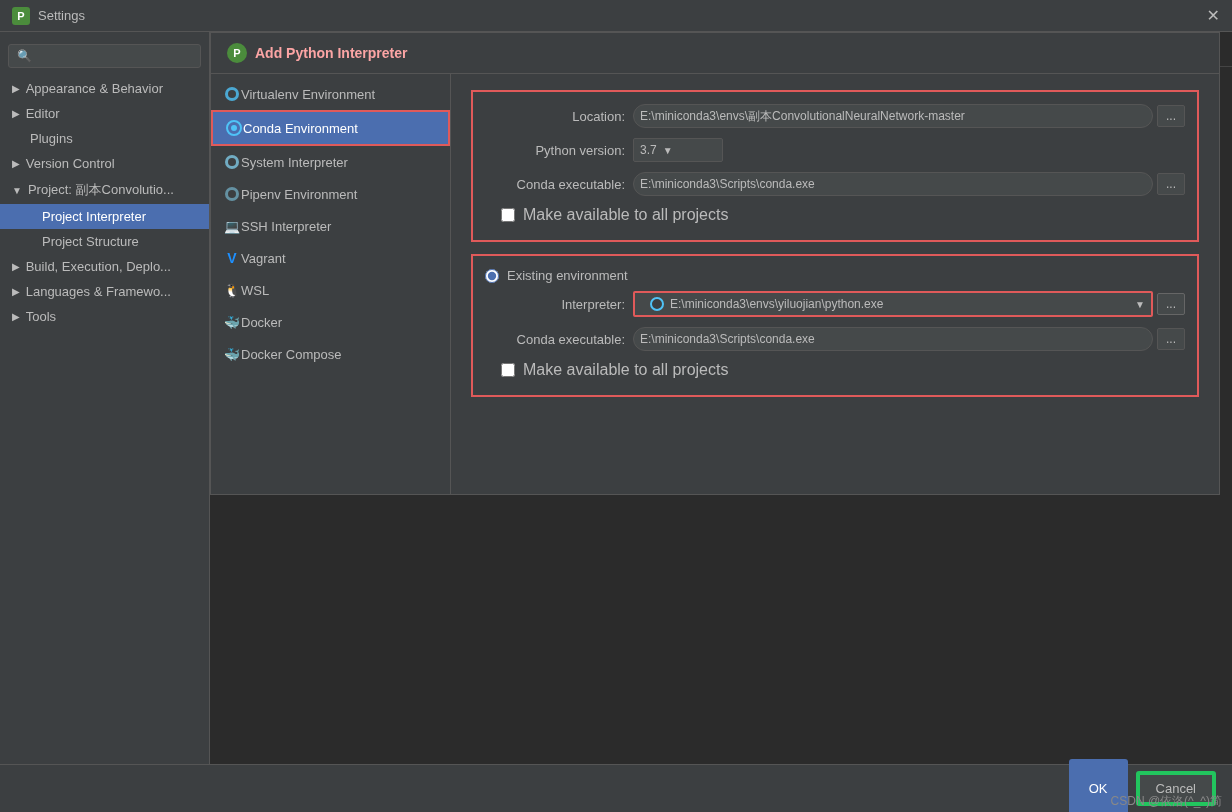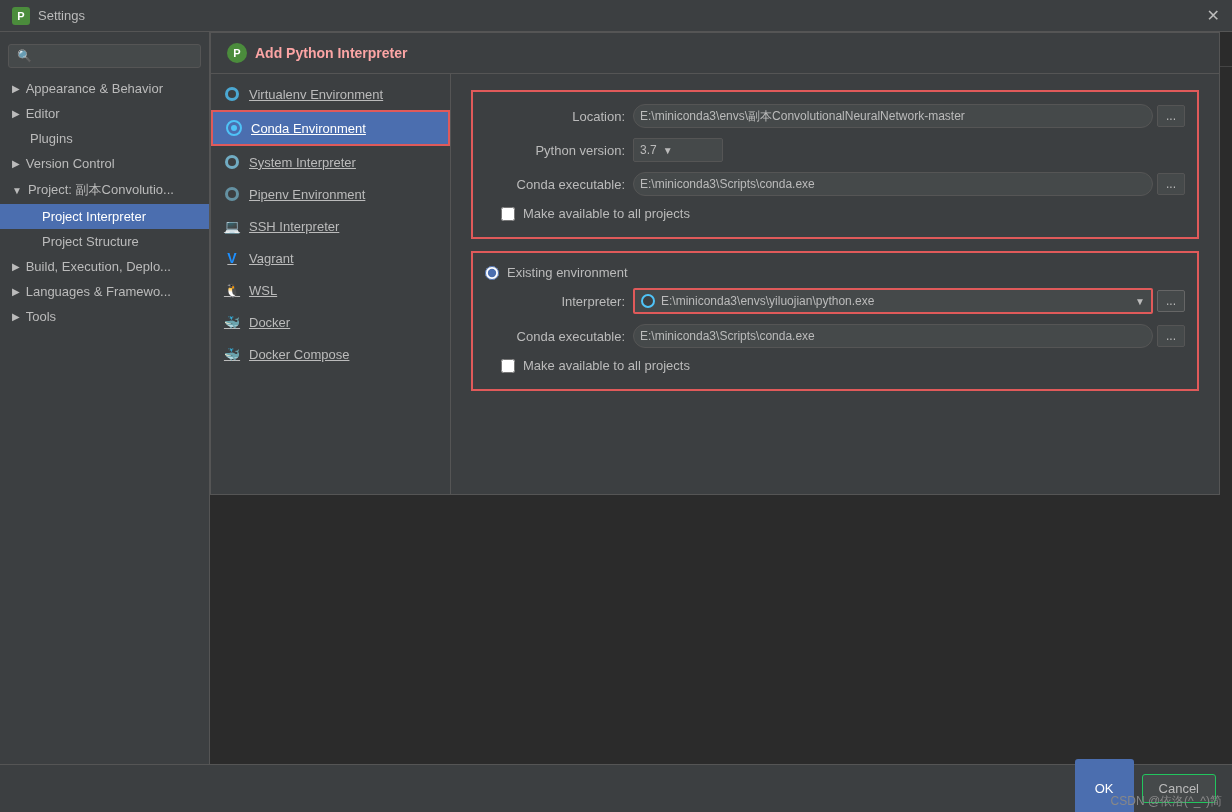--- a/index.html
+++ b/index.html
@@ -169,24 +169,22 @@
       width: 240px;
       border-right: 1px solid #555;
       padding: 4px 0;
       background: #3c3f41;
     }
     .panel-nav-item {
       padding: 7px 12px;
       cursor: pointer;
       display: flex;
       align-items: center;
-      gap: 8px;
-      font-size: 13px;
-      color: #bbb;
-      text-decoration: underline;
+      font-size: 13px;
+      color: #bbb;
     }
     .panel-nav-item.active {
       background: #4b6eaf;
       color: #fff;
     }
 
     
     .nav-icon {
       width: 18px;
       height: 18px;
@@ -286,38 +284,38 @@
       display: flex;
       align-items: center;
       gap: 8px;
       margin: 8px 0 4px 16px;
     }
     .checkbox-input {
       width: 14px;
       height: 14px;
     }
     .checkbox-label {
-      font-size: 13px;
+      font-size: 16px;
       color: #bbb;
     }
 
     
     .interpreter-field-wrap {
       border: 2px solid #e05a5a;
       border-radius: 2px;
       display: flex;
       align-items: center;
       background: #45494a;
       flex: 1;
     }
     .interpreter-field-inner {
       display: flex;
       align-items: center;
       gap: 6px;
-      padding: 4px 6px;
+      padding: 4px 15px;
       flex: 1;
     }
     .conda-indicator {
       width: 14px;
       height: 14px;
       border-radius: 50%;
       border: 2px solid #4fc3f7;
       background: #3c3f41;
       flex-shrink: 0;
     }
@@ -342,21 +340,21 @@
       color: #fff;
       border: none;
       border-radius: 3px;
       padding: 22px 20px;
       cursor: pointer;
       font-size: 13px;
     }
     .btn-cancel {
       background: #45494a;
       color: #bbb;
-      border: 1px solid #22c55e;
+      border: 4px solid #22c55e;
       border-radius: 3px;
       padding: 6px 16px;
       cursor: pointer;
       font-size: 13px;
     }
 
     
     .watermark {
       position: absolute;
       bottom: 2px;

